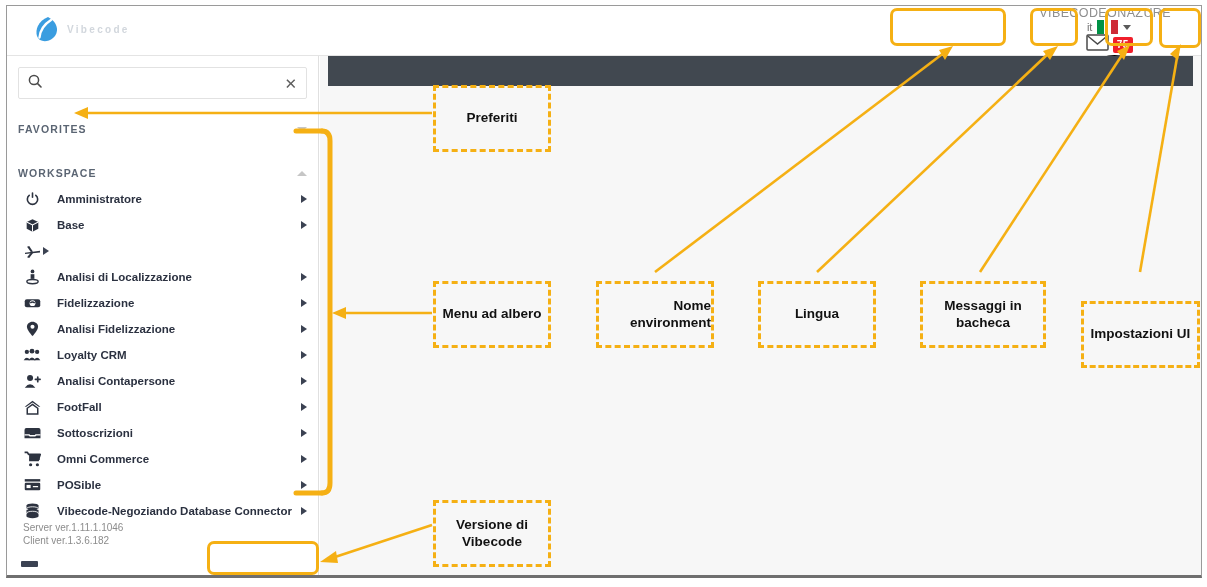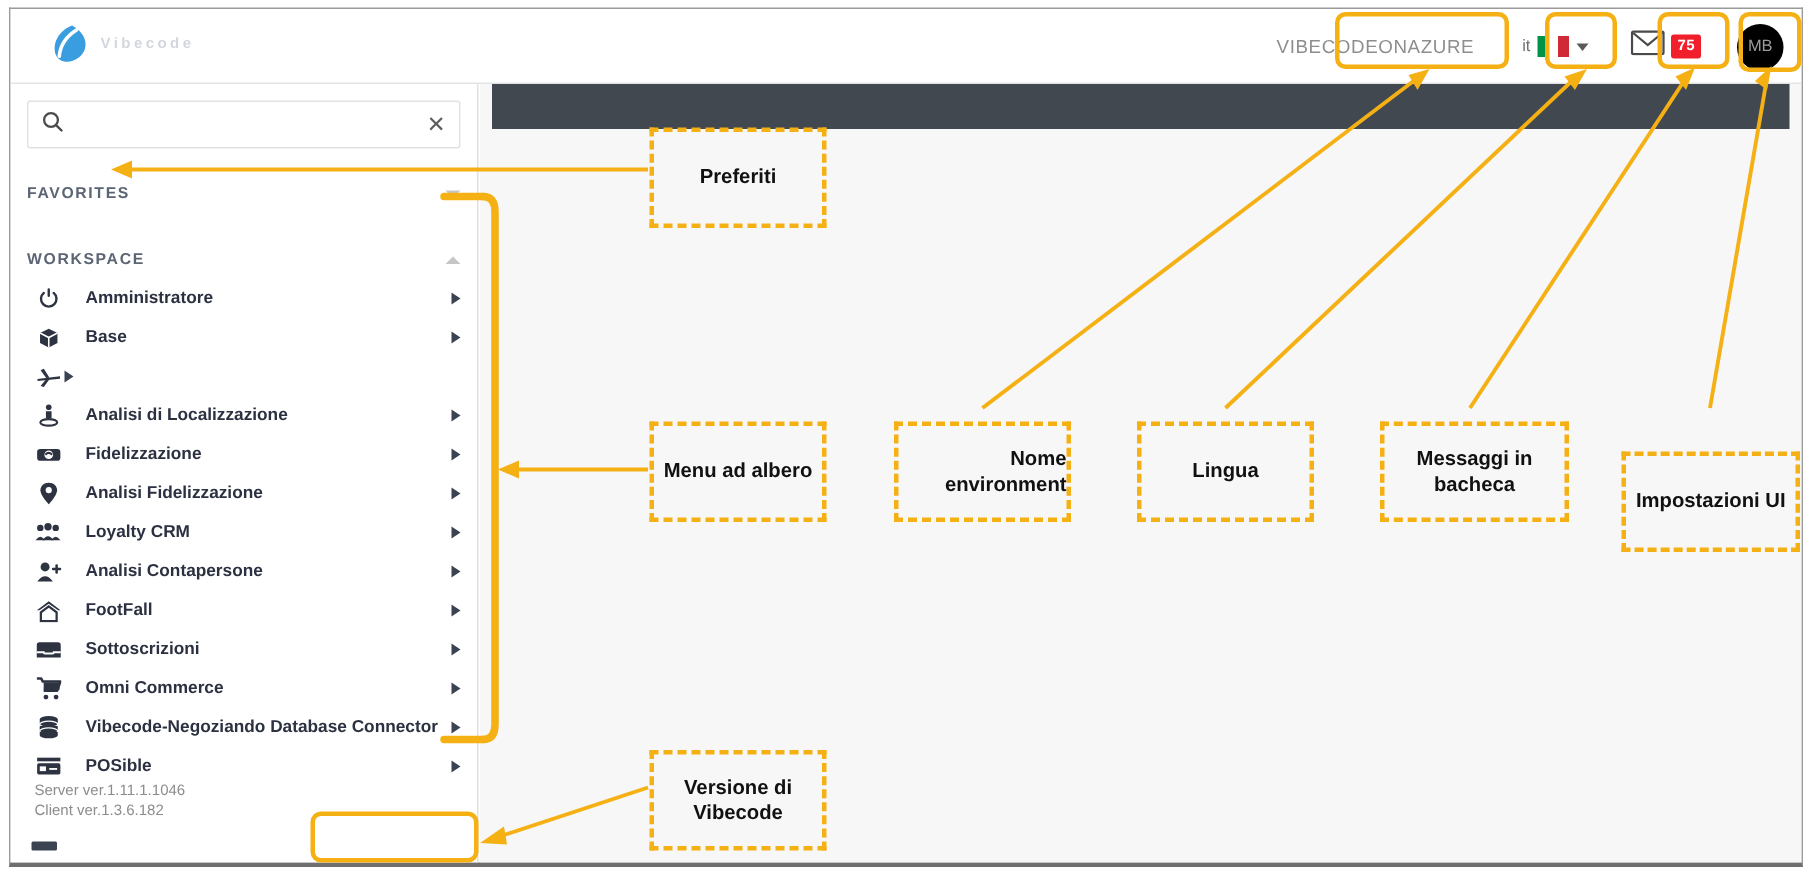--- a/index.html
+++ b/index.html
@@ -46,21 +46,21 @@
   #logo-text {
     font-size: 10px;
     letter-spacing: 2.3px;
     color: #d2d7dd;
     font-weight: bold;
   }
 
   
   #header-right {
     position: absolute; right: 12px; top: 0;
-    height: 50px; display: flex; align-items: center; gap: 0px;
+    height: 50px; display: flex; align-items: center; gap: 0px; flex-direction: column;
   }
   #env-name {
     font-size: 12.5px;
     color: #8e8e8e;
     letter-spacing: .4px;
     padding: 0 18px 0 10px;
     white-space: nowrap;
   }
   #lang-picker {
     display: flex; align-items: center; gap: 5px;
@@ -431,47 +431,47 @@
                 <circle cx="7" cy="14.6" r="1.7" fill="#2d3340"></circle>
                 <circle cx="14.2" cy="14.6" r="1.7" fill="#2d3340"></circle>
               </svg>
           </span>
           <span class="menu-label">Omni Commerce</span>
           <span class="menu-arrow"></span>
         </div>
 
         <div class="menu-item">
           <span class="menu-icon">
+            <svg width="17" height="14" viewBox="0 0 18 15">
+                <rect x="0.7" y="1.2" width="16.6" height="2.6" fill="#2d3340"></rect>
+                <rect x="0.7" y="5.2" width="16.6" height="8" rx="1.2" fill="#2d3340"></rect>
+                <rect x="2.6" y="7.4" width="4.4" height="3.4" fill="#ffffff"></rect>
+                <rect x="9.4" y="8.6" width="5.6" height="1.3" fill="#ffffff"></rect>
+              </svg>
+          </span>
+          <span class="menu-label">POSible</span>
+          <span class="menu-arrow"></span>
+        </div>
+
+        <div class="menu-item">
+          <span class="menu-icon">
             <svg width="15" height="16" viewBox="0 0 16 17">
                 <ellipse cx="8" cy="2.6" rx="6.4" ry="2.2" fill="#2d3340"></ellipse>
                 <rect x="1.6" y="2.6" width="12.8" height="3.6" fill="#2d3340"></rect>
                 <ellipse cx="8" cy="6.2" rx="6.4" ry="2.2" fill="#2d3340" stroke="#ffffff" stroke-width="0.9"></ellipse>
                 <rect x="1.6" y="7.4" width="12.8" height="3.6" fill="#2d3340"></rect>
                 <ellipse cx="8" cy="11" rx="6.4" ry="2.2" fill="#2d3340" stroke="#ffffff" stroke-width="0.9"></ellipse>
                 <rect x="1.6" y="11.6" width="12.8" height="2.4" fill="#2d3340"></rect>
                 <ellipse cx="8" cy="14" rx="6.4" ry="2.2" fill="#2d3340"></ellipse>
               </svg>
           </span>
           <span class="menu-label">Vibecode-Negoziando Database Connector</span>
           <span class="menu-arrow"></span>
         </div>
 
-        <div class="menu-item">
-          <span class="menu-icon">
-            <svg width="17" height="14" viewBox="0 0 18 15">
-                <rect x="0.7" y="1.2" width="16.6" height="2.6" fill="#2d3340"></rect>
-                <rect x="0.7" y="5.2" width="16.6" height="8" rx="1.2" fill="#2d3340"></rect>
-                <rect x="2.6" y="7.4" width="4.4" height="3.4" fill="#ffffff"></rect>
-                <rect x="9.4" y="8.6" width="5.6" height="1.3" fill="#ffffff"></rect>
-              </svg>
-          </span>
-          <span class="menu-label">POSible</span>
-          <span class="menu-arrow"></span>
-        </div>
-
       </div>
 
       <div id="version-block">
         <div>Server ver.1.11.1.1046</div>
         <div>Client ver.1.3.6.182</div>
       </div>
 
       <div id="collapse-handle"></div>
     </div>
 

